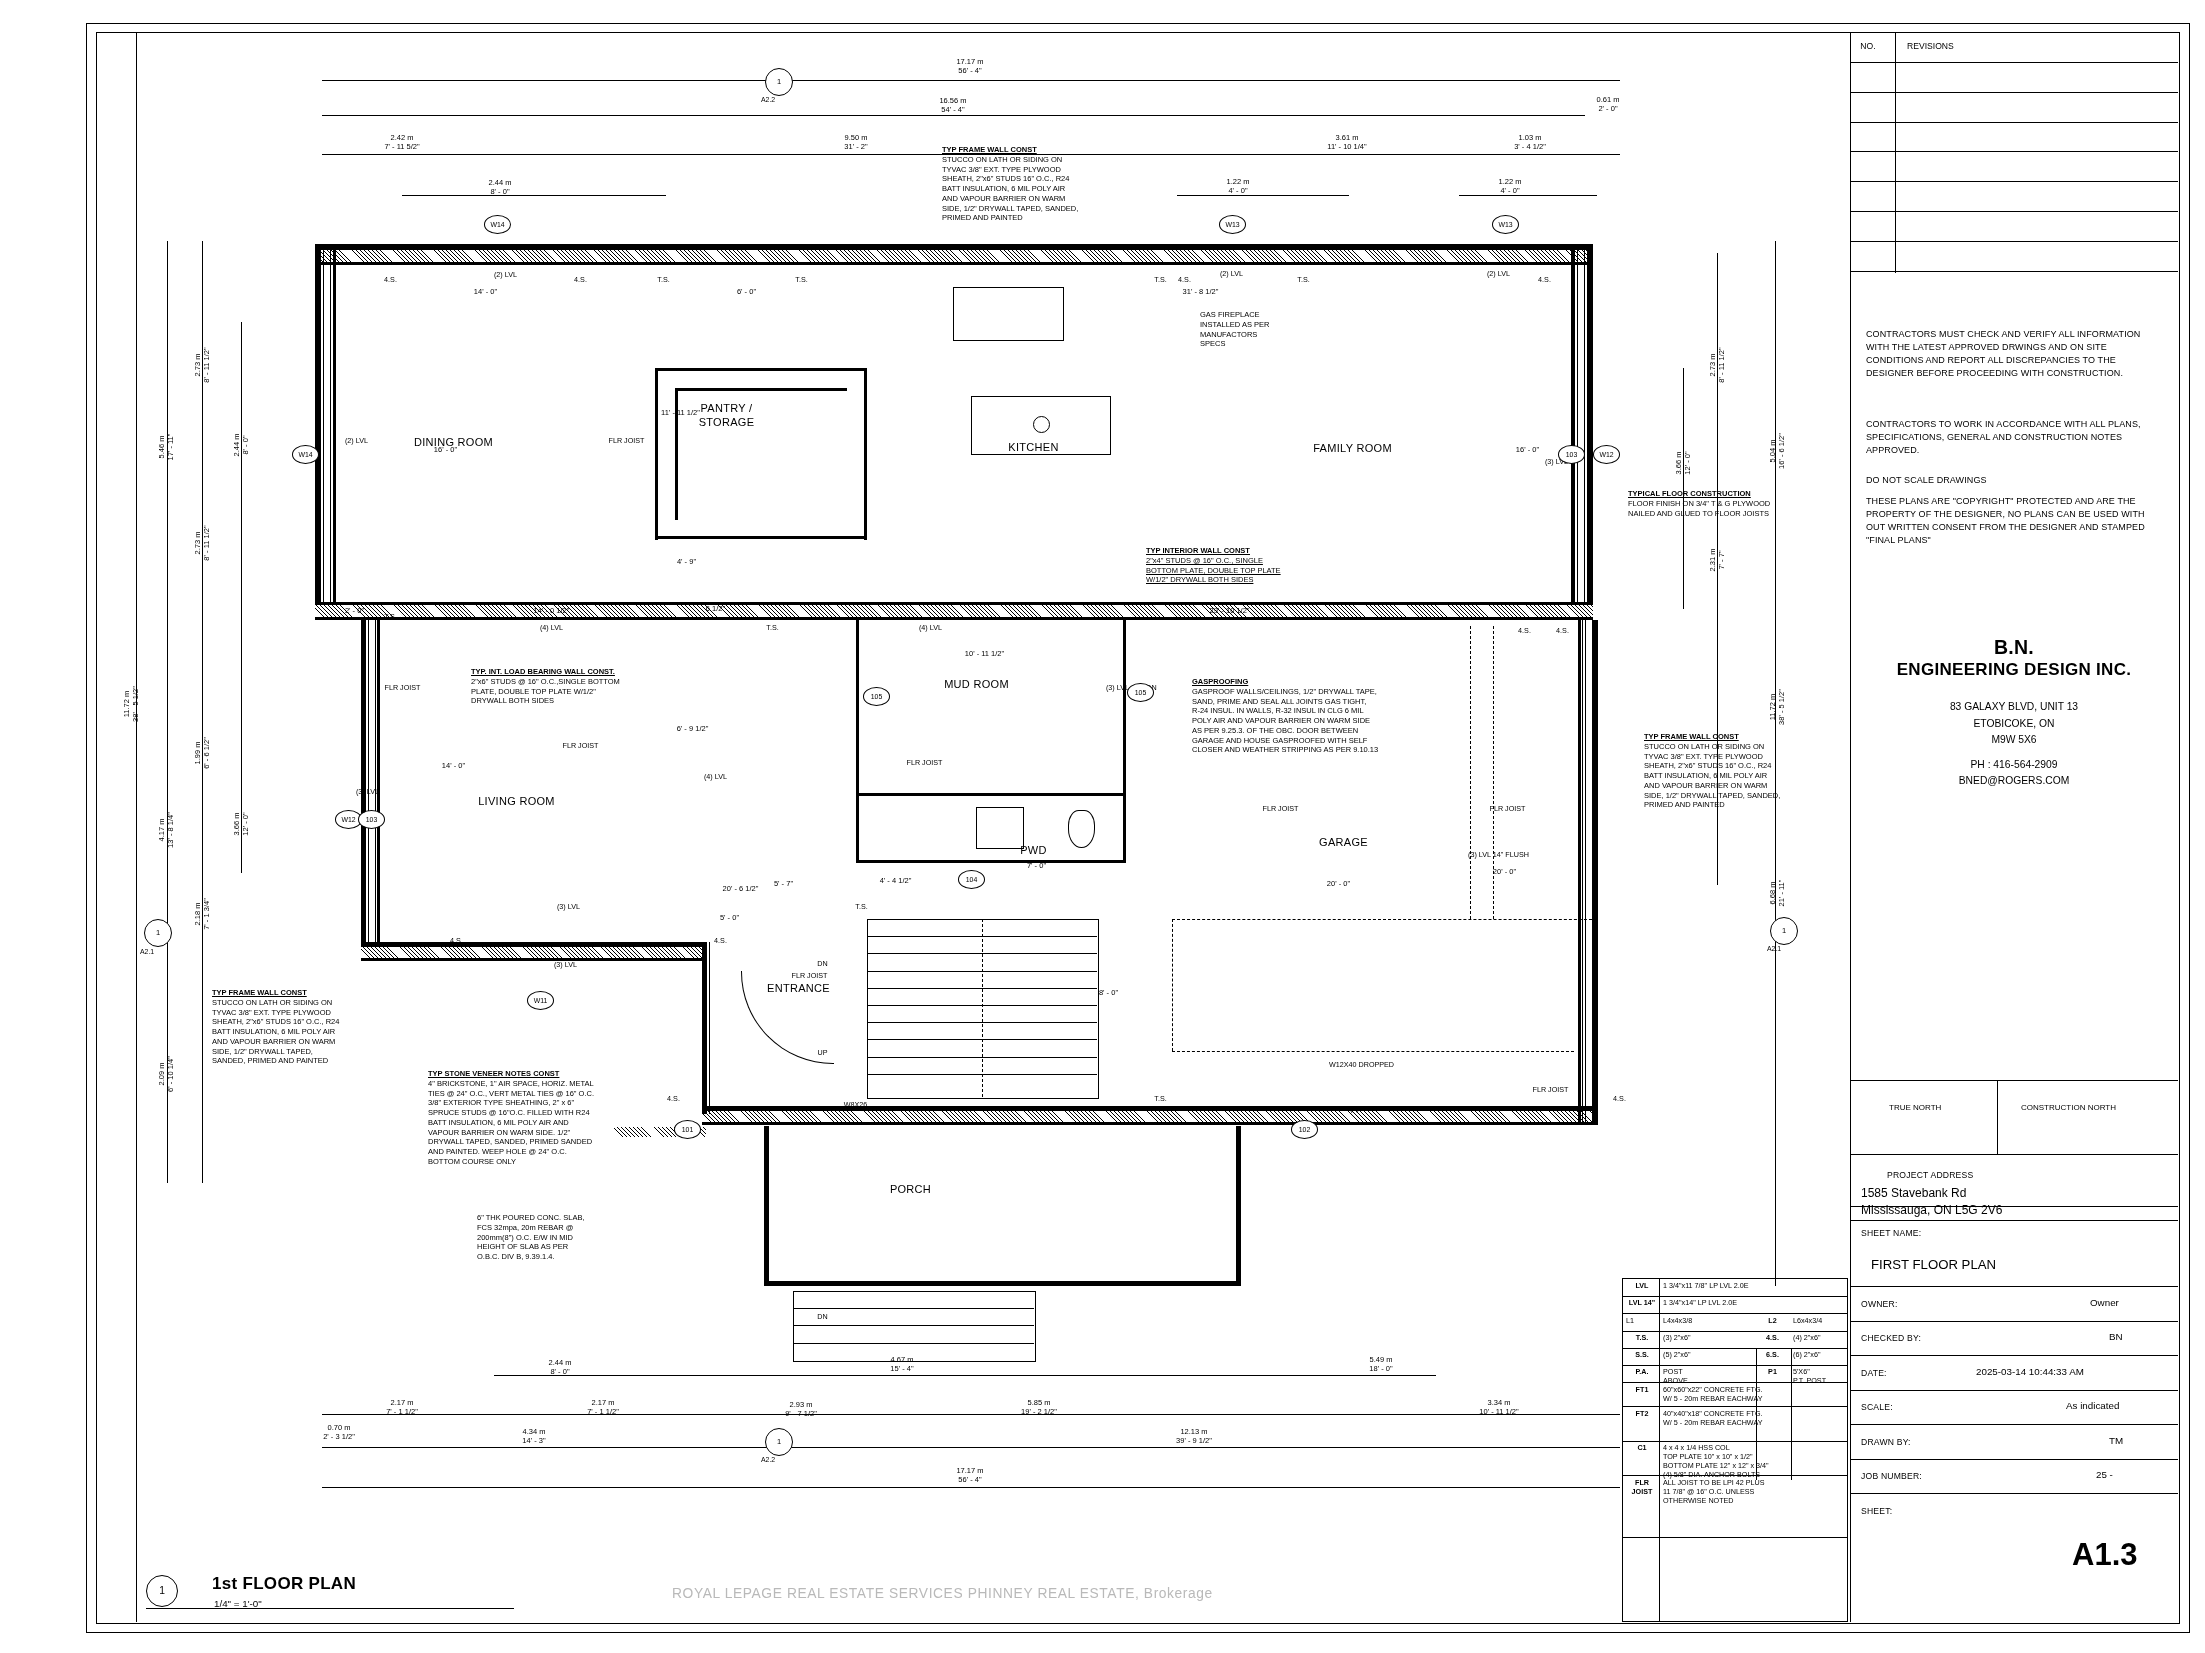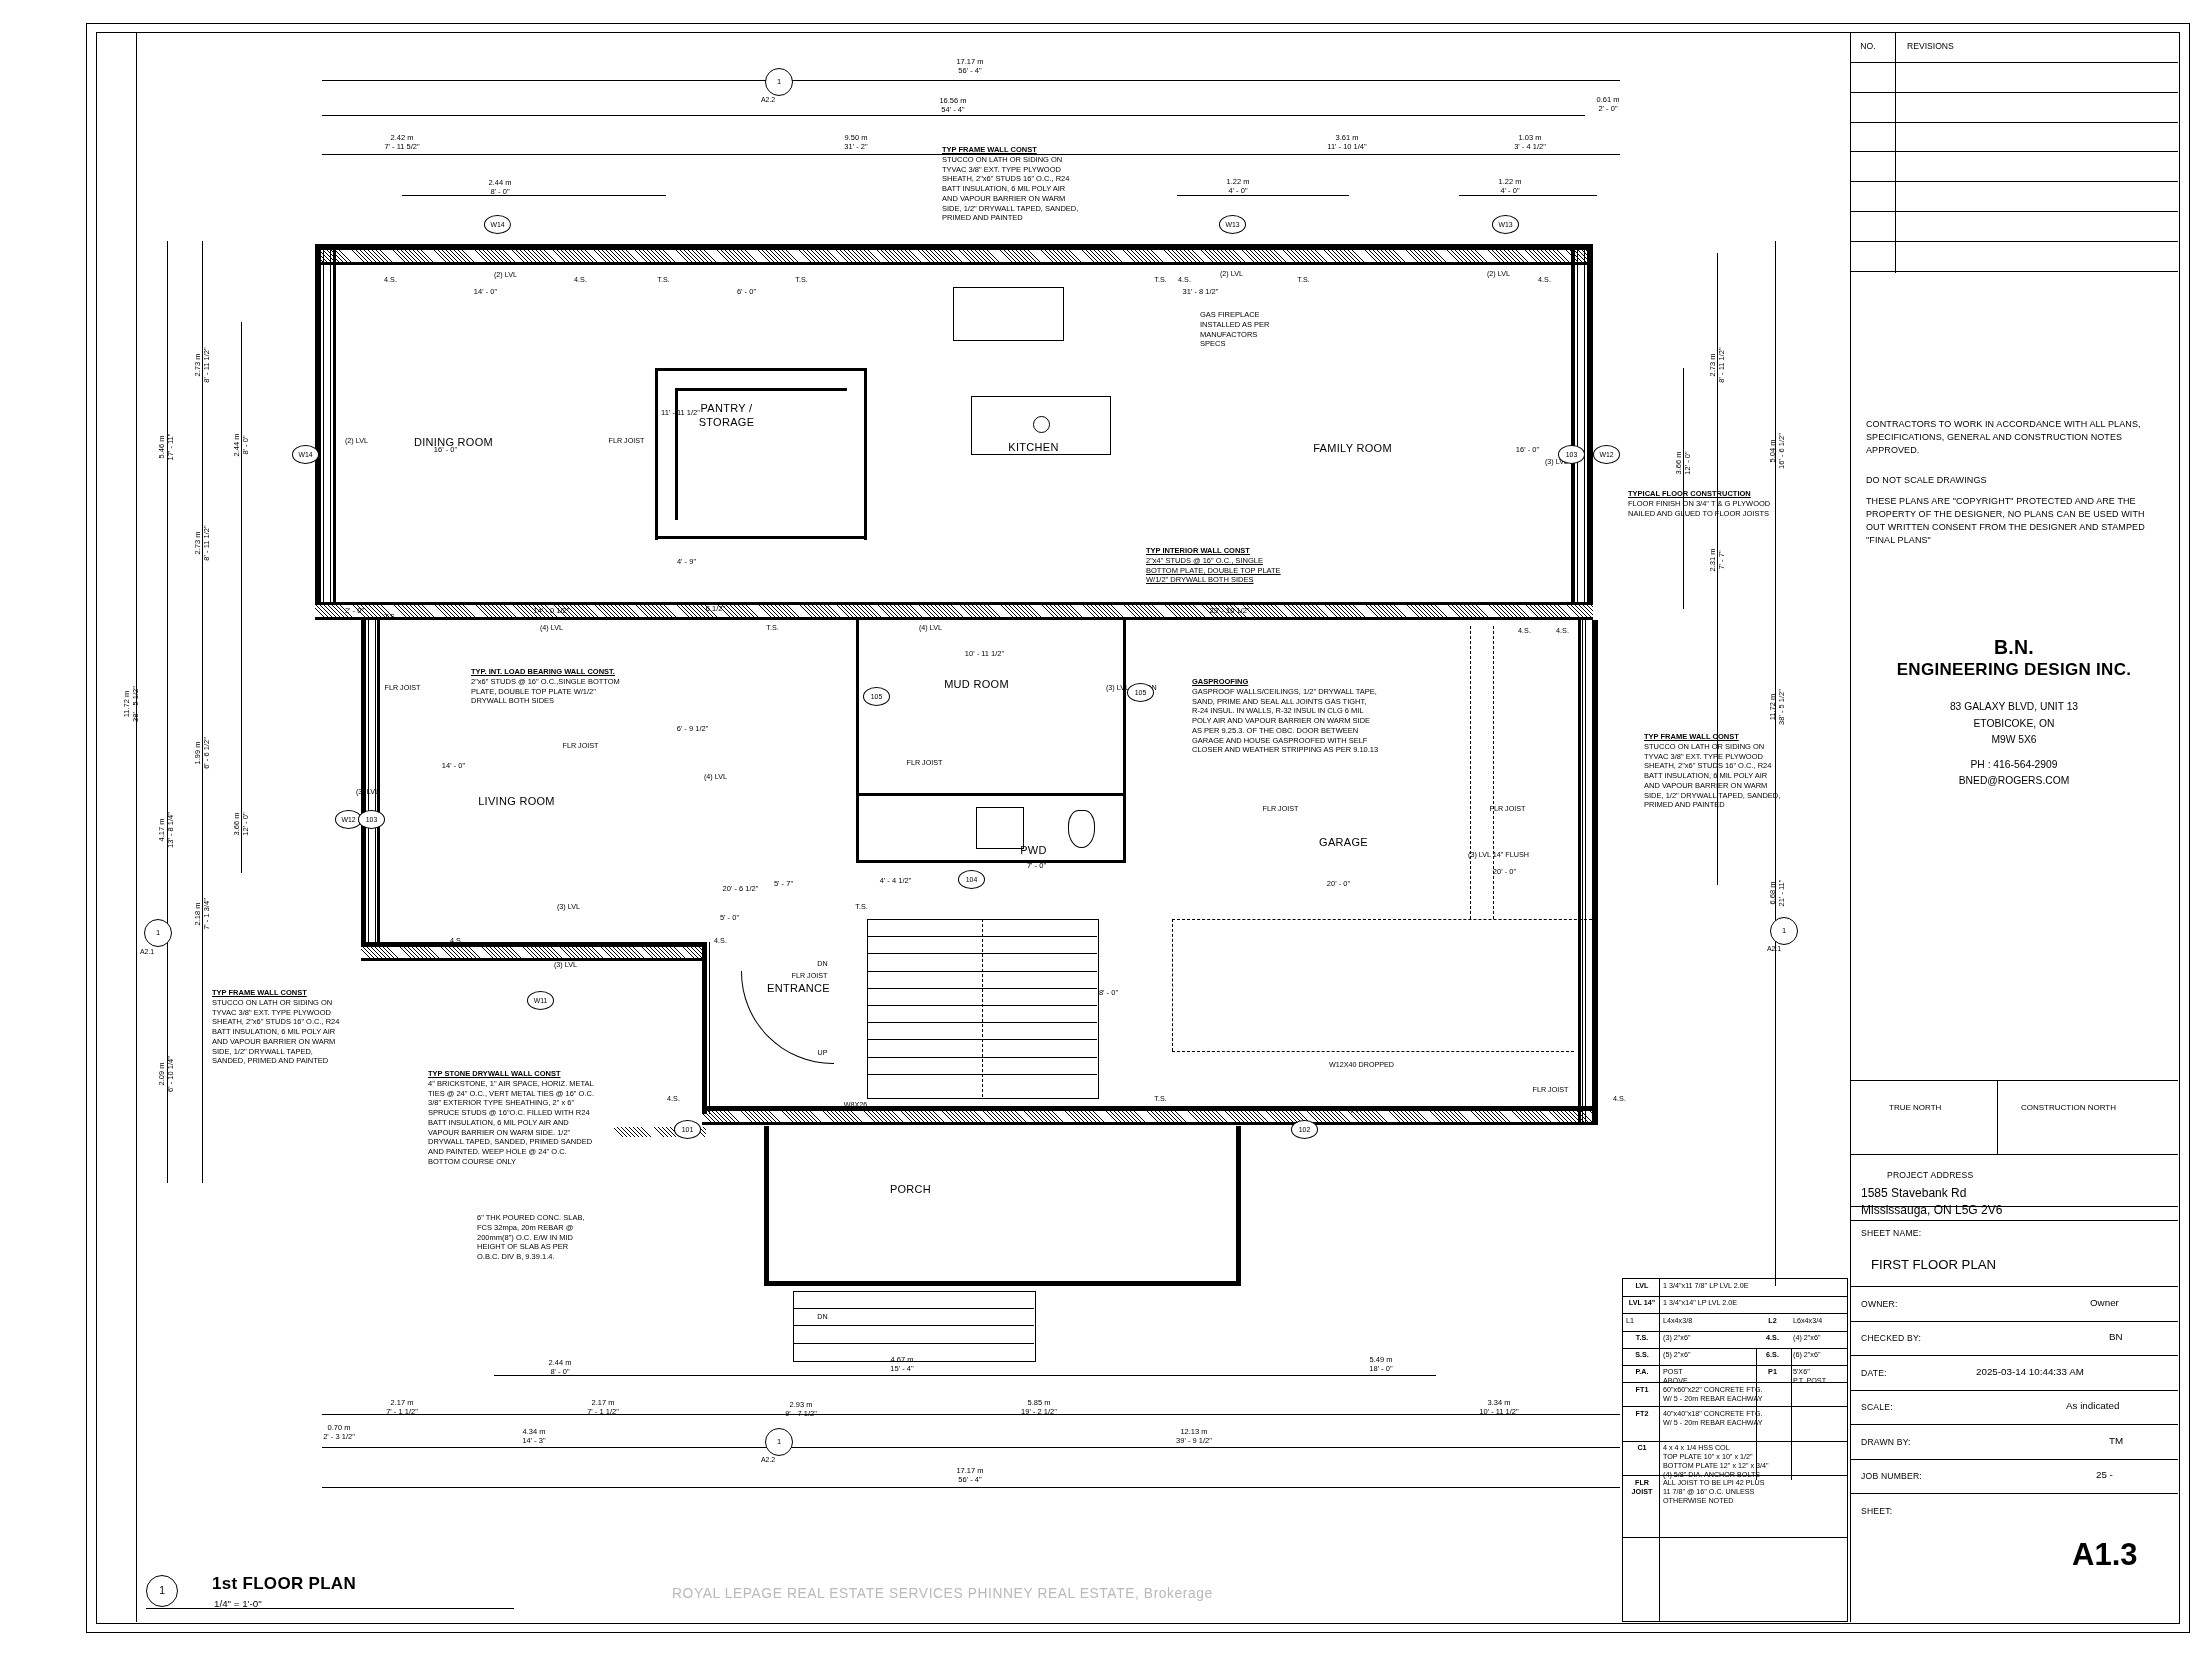--- a/index.html
+++ b/index.html
@@ -65,20 +65,21 @@
     <div class="hl" style="top:90px;"></div>
     <div class="hl" style="top:119px;"></div>
     <div class="hl" style="top:149px;"></div>
     <div class="hl" style="top:179px;"></div>
     <div class="hl" style="top:209px;"></div>
     <div class="hl" style="top:239px;"></div>
     <div class="txt" style="left:10.3px;top:10.3px;font-size:8.6px;">NO.</div>
     <div class="txt" style="left:57px;top:10.3px;font-size:8.6px;">REVISIONS</div>
   </div>
 
+  <div class="note" style="left:1866px;top:328px;width:293px;">CONTRACTORS MUST CHECK AND VERIFY ALL INFORMATION WITH THE LATEST APPROVED DRWINGS AND ON SITE CONDITIONS AND REPORT ALL DISCREPANCIES TO THE DESIGNER BEFORE PROCEEDING WITH CONSTRUCTION.</div>
   <div class="note" style="left:1866px;top:418px;width:293px;">CONTRACTORS TO WORK IN ACCORDANCE WITH ALL PLANS, SPECIFICATIONS, GENERAL AND CONSTRUCTION NOTES APPROVED.</div>
   <div class="note" style="left:1866px;top:474px;width:293px;">DO NOT SCALE DRAWINGS</div>
   <div class="note" style="left:1866px;top:495px;width:293px;">THESE PLANS ARE "COPYRIGHT" PROTECTED AND ARE THE PROPERTY OF THE DESIGNER, NO PLANS CAN BE USED WITH OUT WRITTEN CONSENT FROM THE DESIGNER AND STAMPED "FINAL PLANS"</div>
 
   <div class="firm1" style="left:1850px;top:636px;">B.N.</div>
   <div class="firm1" style="left:1850px;top:660px;font-size:17px;">ENGINEERING DESIGN INC.</div>
   <div class="firm2" style="left:1850px;top:699px;">83 GALAXY BLVD, UNIT 13</div>
   <div class="firm2" style="left:1850px;top:716px;">ETOBICOKE, ON</div>
   <div class="firm2" style="left:1850px;top:732px;">M9W 5X6</div>
   <div class="firm2" style="left:1850px;top:757px;">PH : 416-564-2909</div>
@@ -353,21 +354,21 @@
 AND VAPOUR BARRIER ON WARM
 SIDE, 1/2" DRYWALL TAPED, SANDED,
 PRIMED AND PAINTED</div></div>
       <div class="callout" style="left: 212px; top: 988px;"><div class="calloutT">TYP FRAME WALL CONST</div><div>STUCCO ON LATH OR SIDING ON
 TYVAC 3/8" EXT. TYPE PLYWOOD
 SHEATH, 2"x6" STUDS 16" O.C., R24
 BATT INSULATION, 6 MIL POLY AIR
 AND VAPOUR BARRIER ON WARM
 SIDE, 1/2" DRYWALL TAPED,
 SANDED, PRIMED AND PAINTED</div></div>
-      <div class="callout" style="left: 428px; top: 1069px;"><div class="calloutT">TYP STONE DRYWALL WALL CONST</div><div>4" BRICKSTONE, 1" AIR SPACE, HORIZ. METAL
+      <div class="callout" style="left: 428px; top: 1069px;"><div class="calloutT">TYP STONE VENEER NOTES CONST</div><div>4" BRICKSTONE, 1" AIR SPACE, HORIZ. METAL
 TIES @ 24" O.C., VERT METAL TIES @ 16" O.C.
 3/8" EXTERIOR TYPE SHEATHING, 2" x 6"
 SPRUCE STUDS @ 16"O.C. FILLED WITH R24
 BATT INSULATION, 6 MIL POLY AIR AND
 VAPOUR BARRIER ON WARM SIDE. 1/2"
 DRYWALL TAPED, SANDED, PRIMED SANDED
 AND PAINTED. WEEP HOLE @ 24" O.C.
 BOTTOM COURSE ONLY</div></div>
       <div class="callout" style="left: 477px; top: 1213px;"><div>6" THK POURED CONC. SLAB,
 FCS 32mpa, 20m REBAR @

